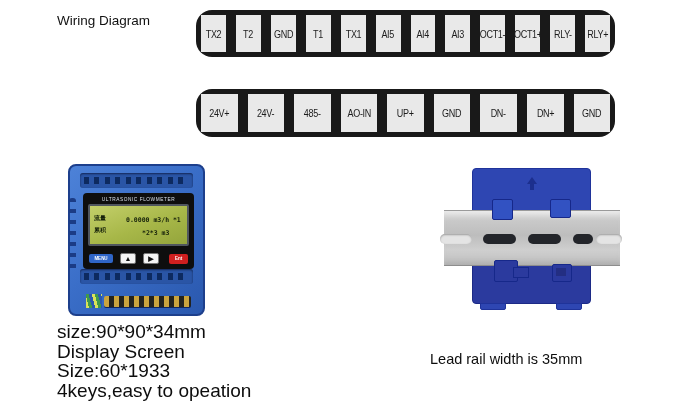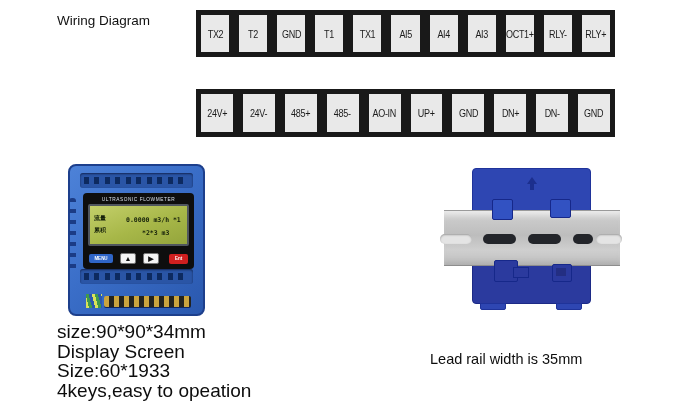--- a/index.html
+++ b/index.html
@@ -5,21 +5,21 @@
   * { margin:0; padding:0; box-sizing:border-box; }
   html,body { width:700px; height:414px; background:#ffffff; overflow:hidden;
               font-family:"Liberation Sans", sans-serif; }
   #canvas { position:relative; width:700px; height:308px; background:#fff;padding-left:32px; }
 
   
   .title { position:absolute; left:57px; top:13px; font-size:13.5px; color:#111; }
 
   
   .strip { position:absolute; left:196px; width:419px; background:#191919;
-           display:flex; gap:10px; padding:5px; }
+           display:flex; gap:10px; padding:5px;border-radius:16px; }
   .strip.top { top:10px; height:47px; }
   .strip.bottom { top:89px; height:48px; }
   .cell { flex:1; background:#e9e9e9; display:flex; align-items:center; justify-content:center;
           overflow:hidden; }
   .cell span { display:inline-block; font-size:11px; color:#1c1c1c; white-space:nowrap;
                letter-spacing:-0.4px; transform:scaleX(0.82); }
 
   
   .meter { position:absolute; left:68px; top:164px; width:137px; height:152px;
            background:linear-gradient(135deg,#4d82d8 0%,#3a6ec8 45%,#2a58ae 100%);
@@ -129,57 +129,57 @@
     <div class="cell">
         <span>AI5</span>
       </div>
     <div class="cell">
         <span>AI4</span>
       </div>
     <div class="cell">
         <span>AI3</span>
       </div>
     <div class="cell">
+        <span>OCT1-</span>
+      </div>
+    <div class="cell">
         <span>OCT1+</span>
       </div>
     <div class="cell">
         <span>RLY-</span>
       </div>
     <div class="cell">
         <span>RLY+</span>
       </div>
   </div>
 
   <div class="strip bottom">
     <div class="cell">
         <span>24V+</span>
       </div>
     <div class="cell">
         <span>24V-</span>
       </div>
     <div class="cell">
-        <span>485+</span>
-      </div>
-    <div class="cell">
         <span>485-</span>
       </div>
     <div class="cell">
         <span>AO-IN</span>
       </div>
     <div class="cell">
         <span>UP+</span>
       </div>
     <div class="cell">
         <span>GND</span>
       </div>
     <div class="cell">
+        <span>DN-</span>
+      </div>
+    <div class="cell">
         <span>DN+</span>
-      </div>
-    <div class="cell">
-        <span>DN-</span>
       </div>
     <div class="cell">
         <span>GND</span>
       </div>
   </div>
 
   <div class="meter">
     <div class="fins"></div>
     <div class="dotband top"></div>
     <div class="panel">

